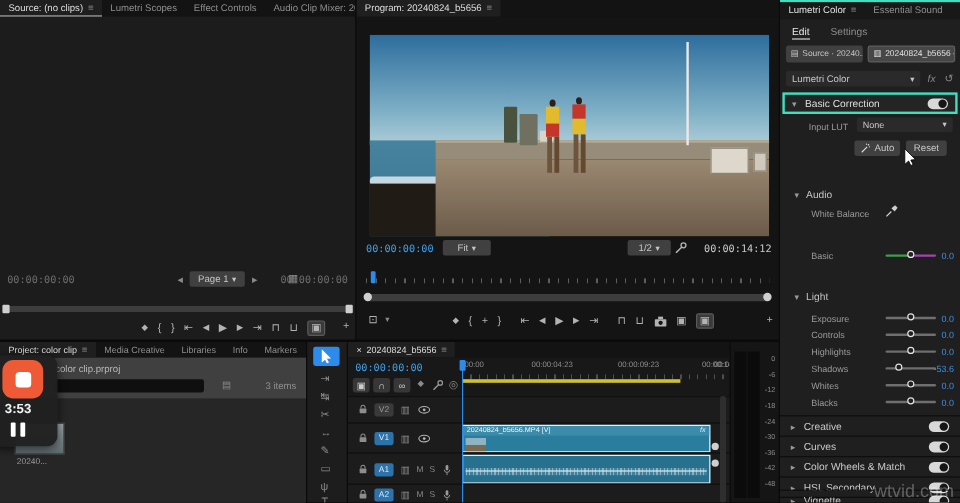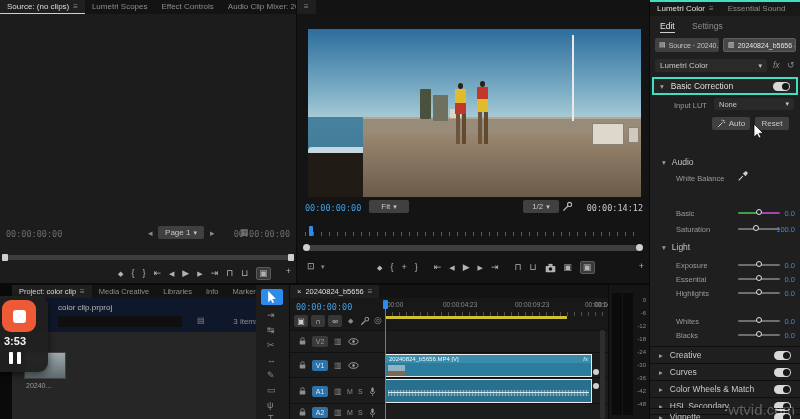--- a/index.html
+++ b/index.html
@@ -89,20 +89,21 @@
       <span class="g">⊓</span>
       <span class="g">⊔</span>
       <span class="g" style="background:#3a3a3a;border:1px solid #5a5a5a;border-radius:2px;padding:1px 2px">▣</span>
     </div>
     <span class="abs g" style="right:5px;top:267px">+</span>
   </div>
 
   <div class="panel" id="program-panel" style="left:297px;top:0;width:352px;height:283px;background:#141414">
     <div class="tabbar">
       <div class="tab active">
+        <span>Program: 20240824_b5656</span>
         <span class="tmenu">≡</span>
       </div>
     </div>
 
     <div class="abs" style="left:11px;top:29px;width:333px;height:168px;background:#111;overflow:hidden">
       <div class="abs" style="left:0;top:0;width:333px;height:92px;background:linear-gradient(#2d6d9d,#7fb0c6 70%,#aecdd8)"></div>
       <div class="abs" style="left:0;top:88px;width:150px;height:80px;background:linear-gradient(#47829e,#3a7490)"></div>
       <div class="abs" style="left:0;top:118px;width:140px;height:8px;background:#dde8ec;border-radius:4px;opacity:.85"></div>
       <div class="abs" style="left:0;top:124px;width:96px;height:44px;background:#211b15"></div>
       <div class="abs" style="left:55px;top:88px;width:278px;height:16px;background:#978c79;border-top:2px solid #b3a892"></div>
@@ -249,52 +250,52 @@
           <path d="M7 5 l4 4 3.5-4.5 -3-3z" fill="#cfcfcf"></path>
         </svg>
     </span>
     <div class="srow" style="top:206px">
       <span class="slab">Basic</span>
       <span class="strack tint">
           <span class="sh" style="left: 50%;"></span>
         </span>
       <span class="sval">0.0</span>
     </div>
-    <div class="srow" style="top:222px">
-      <span class="slab">Saturation</span>
-      <span class="strack">
-          <span class="sh" style="left: 42%;"></span>
-        </span>
-      <span class="sval">100.0</span>
-    </div>
 
     <div class="lhead" style="top:242px">
       <span class="chev">▾</span>
       <span>Light</span>
     </div>
     <div class="srow" style="top:258px">
       <span class="slab">Exposure</span>
       <span class="strack">
           <span class="sh" style="left: 50%;"></span>
         </span>
       <span class="sval">0.0</span>
     </div>
     <div class="srow" style="top:272px">
-      <span class="slab">Essential</span>
+      <span class="slab">Controls</span>
       <span class="strack">
           <span class="sh" style="left: 50%;"></span>
         </span>
       <span class="sval">0.0</span>
     </div>
     <div class="srow" style="top:286px">
       <span class="slab">Highlights</span>
       <span class="strack">
           <span class="sh" style="left: 50%;"></span>
         </span>
       <span class="sval">0.0</span>
+    </div>
+    <div class="srow" style="top:300px">
+      <span class="slab">Shadows</span>
+      <span class="strack">
+          <span class="sh" style="left: 26%;"></span>
+        </span>
+      <span class="sval">-53.6</span>
     </div>
     <div class="srow" style="top:314px">
       <span class="slab">Whites</span>
       <span class="strack">
           <span class="sh" style="left: 50%;"></span>
         </span>
       <span class="sval">0.0</span>
     </div>
     <div class="srow" style="top:328px">
       <span class="slab">Blacks</span>
@@ -337,21 +338,21 @@
     </div>
     <span class="abs" style="right:5px;bottom:1px;font-size:15px;color:rgba(255,255,255,.3)">wtvid.com</span>
 
     <span class="abs" style="left:103px;top:124px;z-index:50">
       <svg width="11" height="14" viewBox="0 0 11 14">
           <path d="M1 0 L10 9 L6 9.4 L8 13 L6 14 L4.2 10.2 L1 13 Z" fill="#fff" stroke="#000" stroke-width=".7"></path>
         </svg>
     </span>
   </div>
 
-  <div class="panel" id="project-panel" style="left:12px;top:285px;width:255px;height:134px;background:#0f172a">
+  <div class="panel" id="project-panel" style="left:0;top:285px;width:255px;height:134px;background:#404040">
     <div class="tabbar" style="height:13px;font-size:7.5px">
       <div class="tab active">
           <span>Project: color clip</span>
           <span class="tmenu">≡</span>
         </div>
       <div class="tab">Media Creative</div>
       <div class="tab">Libraries</div>
       <div class="tab">Info</div>
       <div class="tab">Markers</div>
       <div class="tab">Markers</div>

